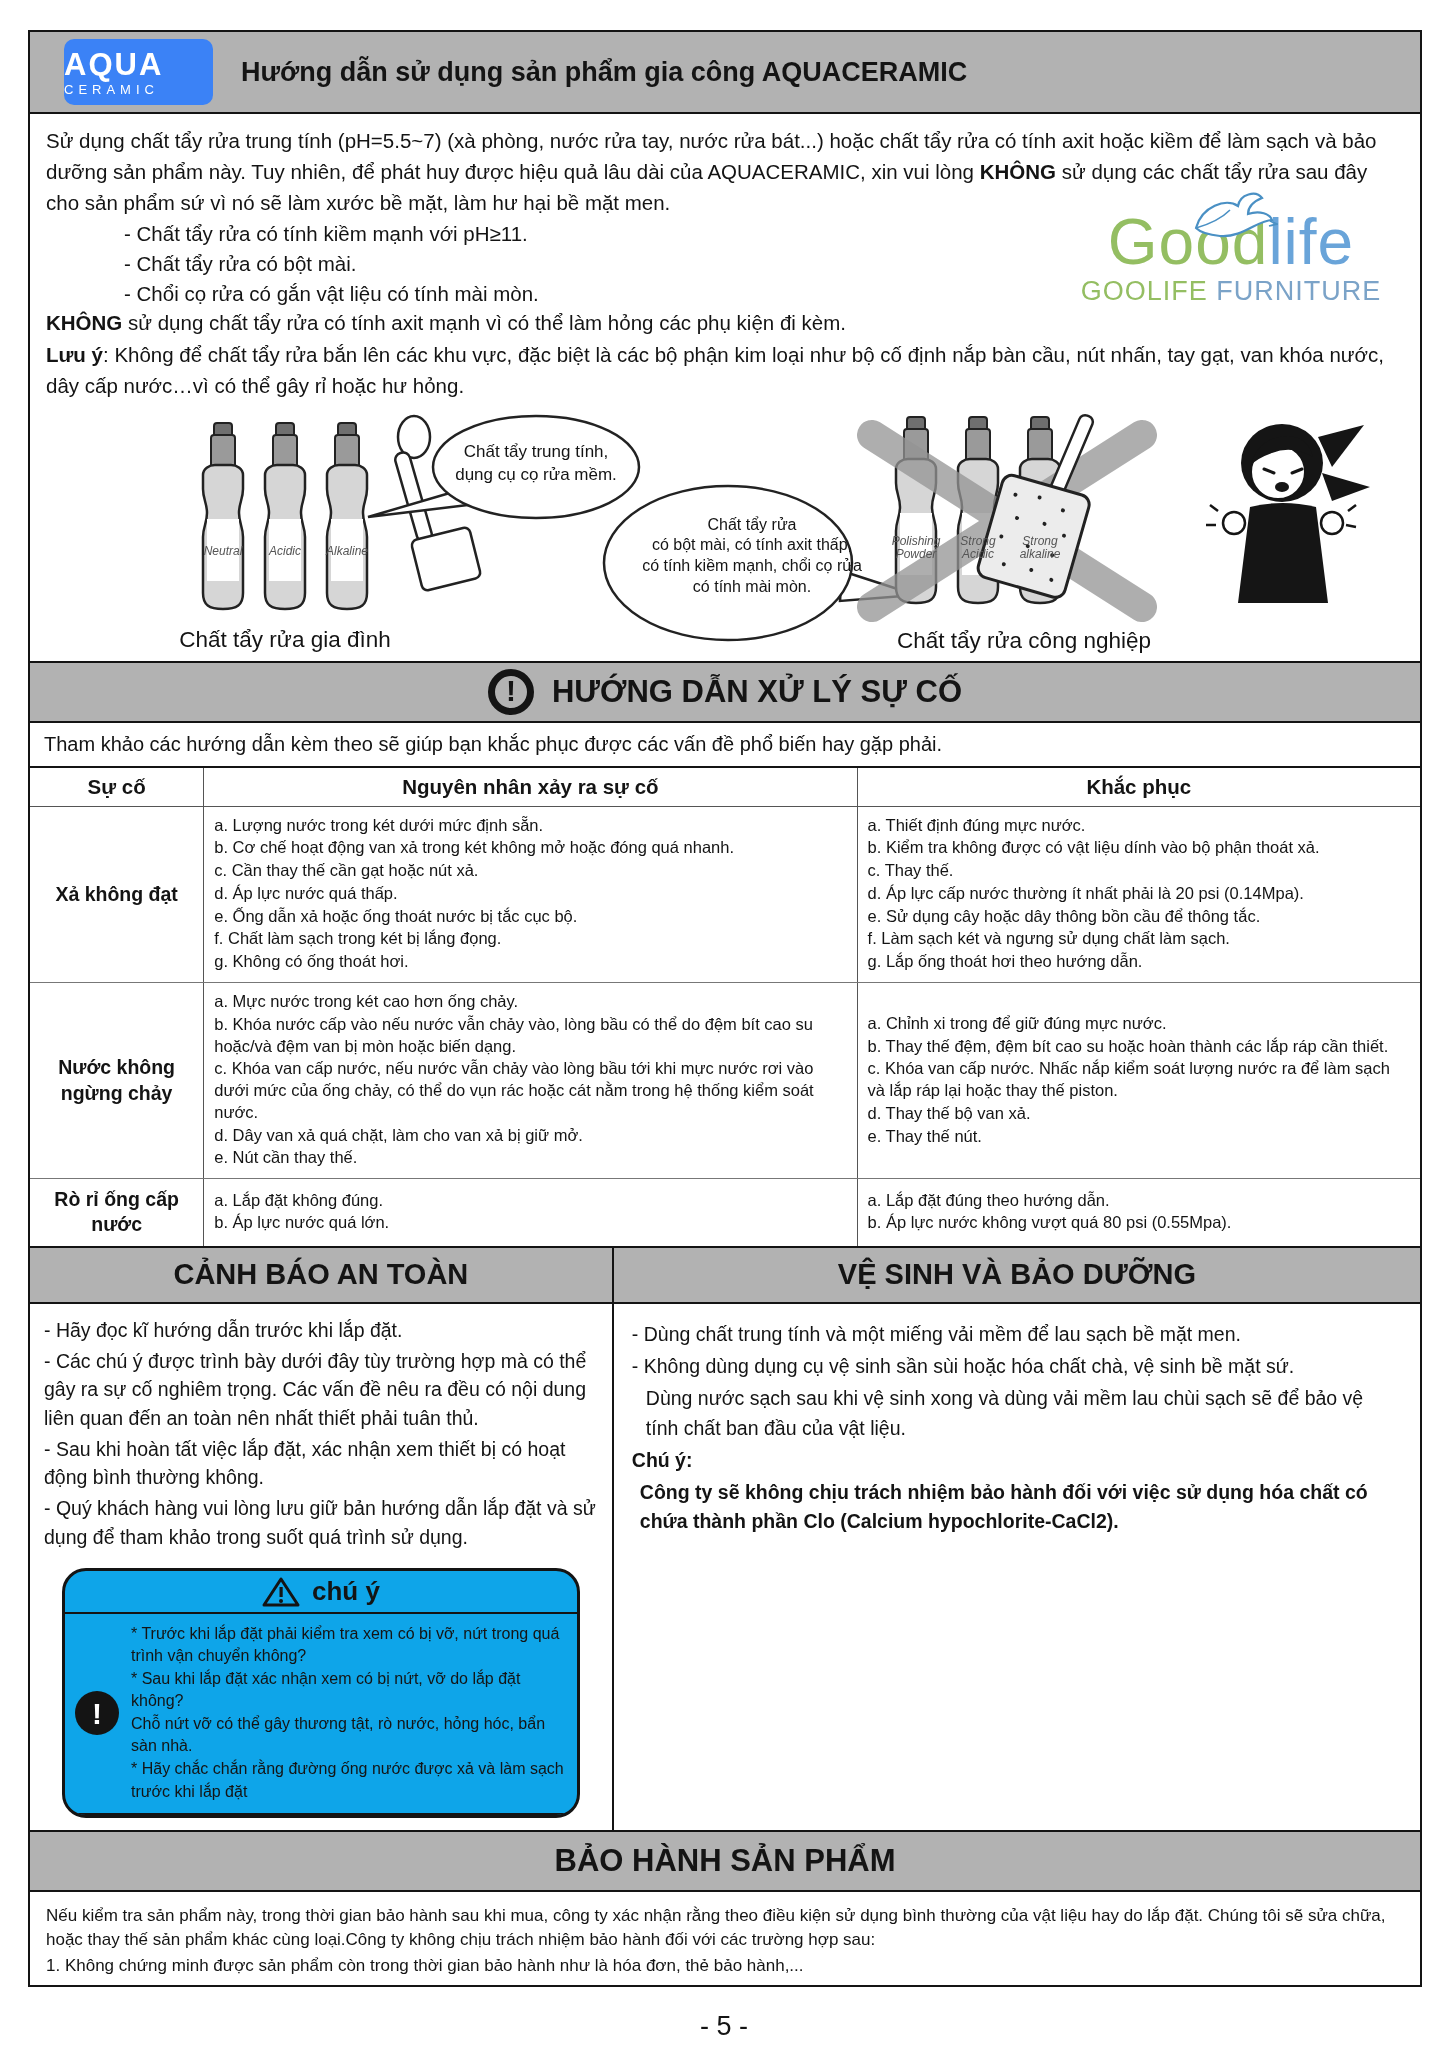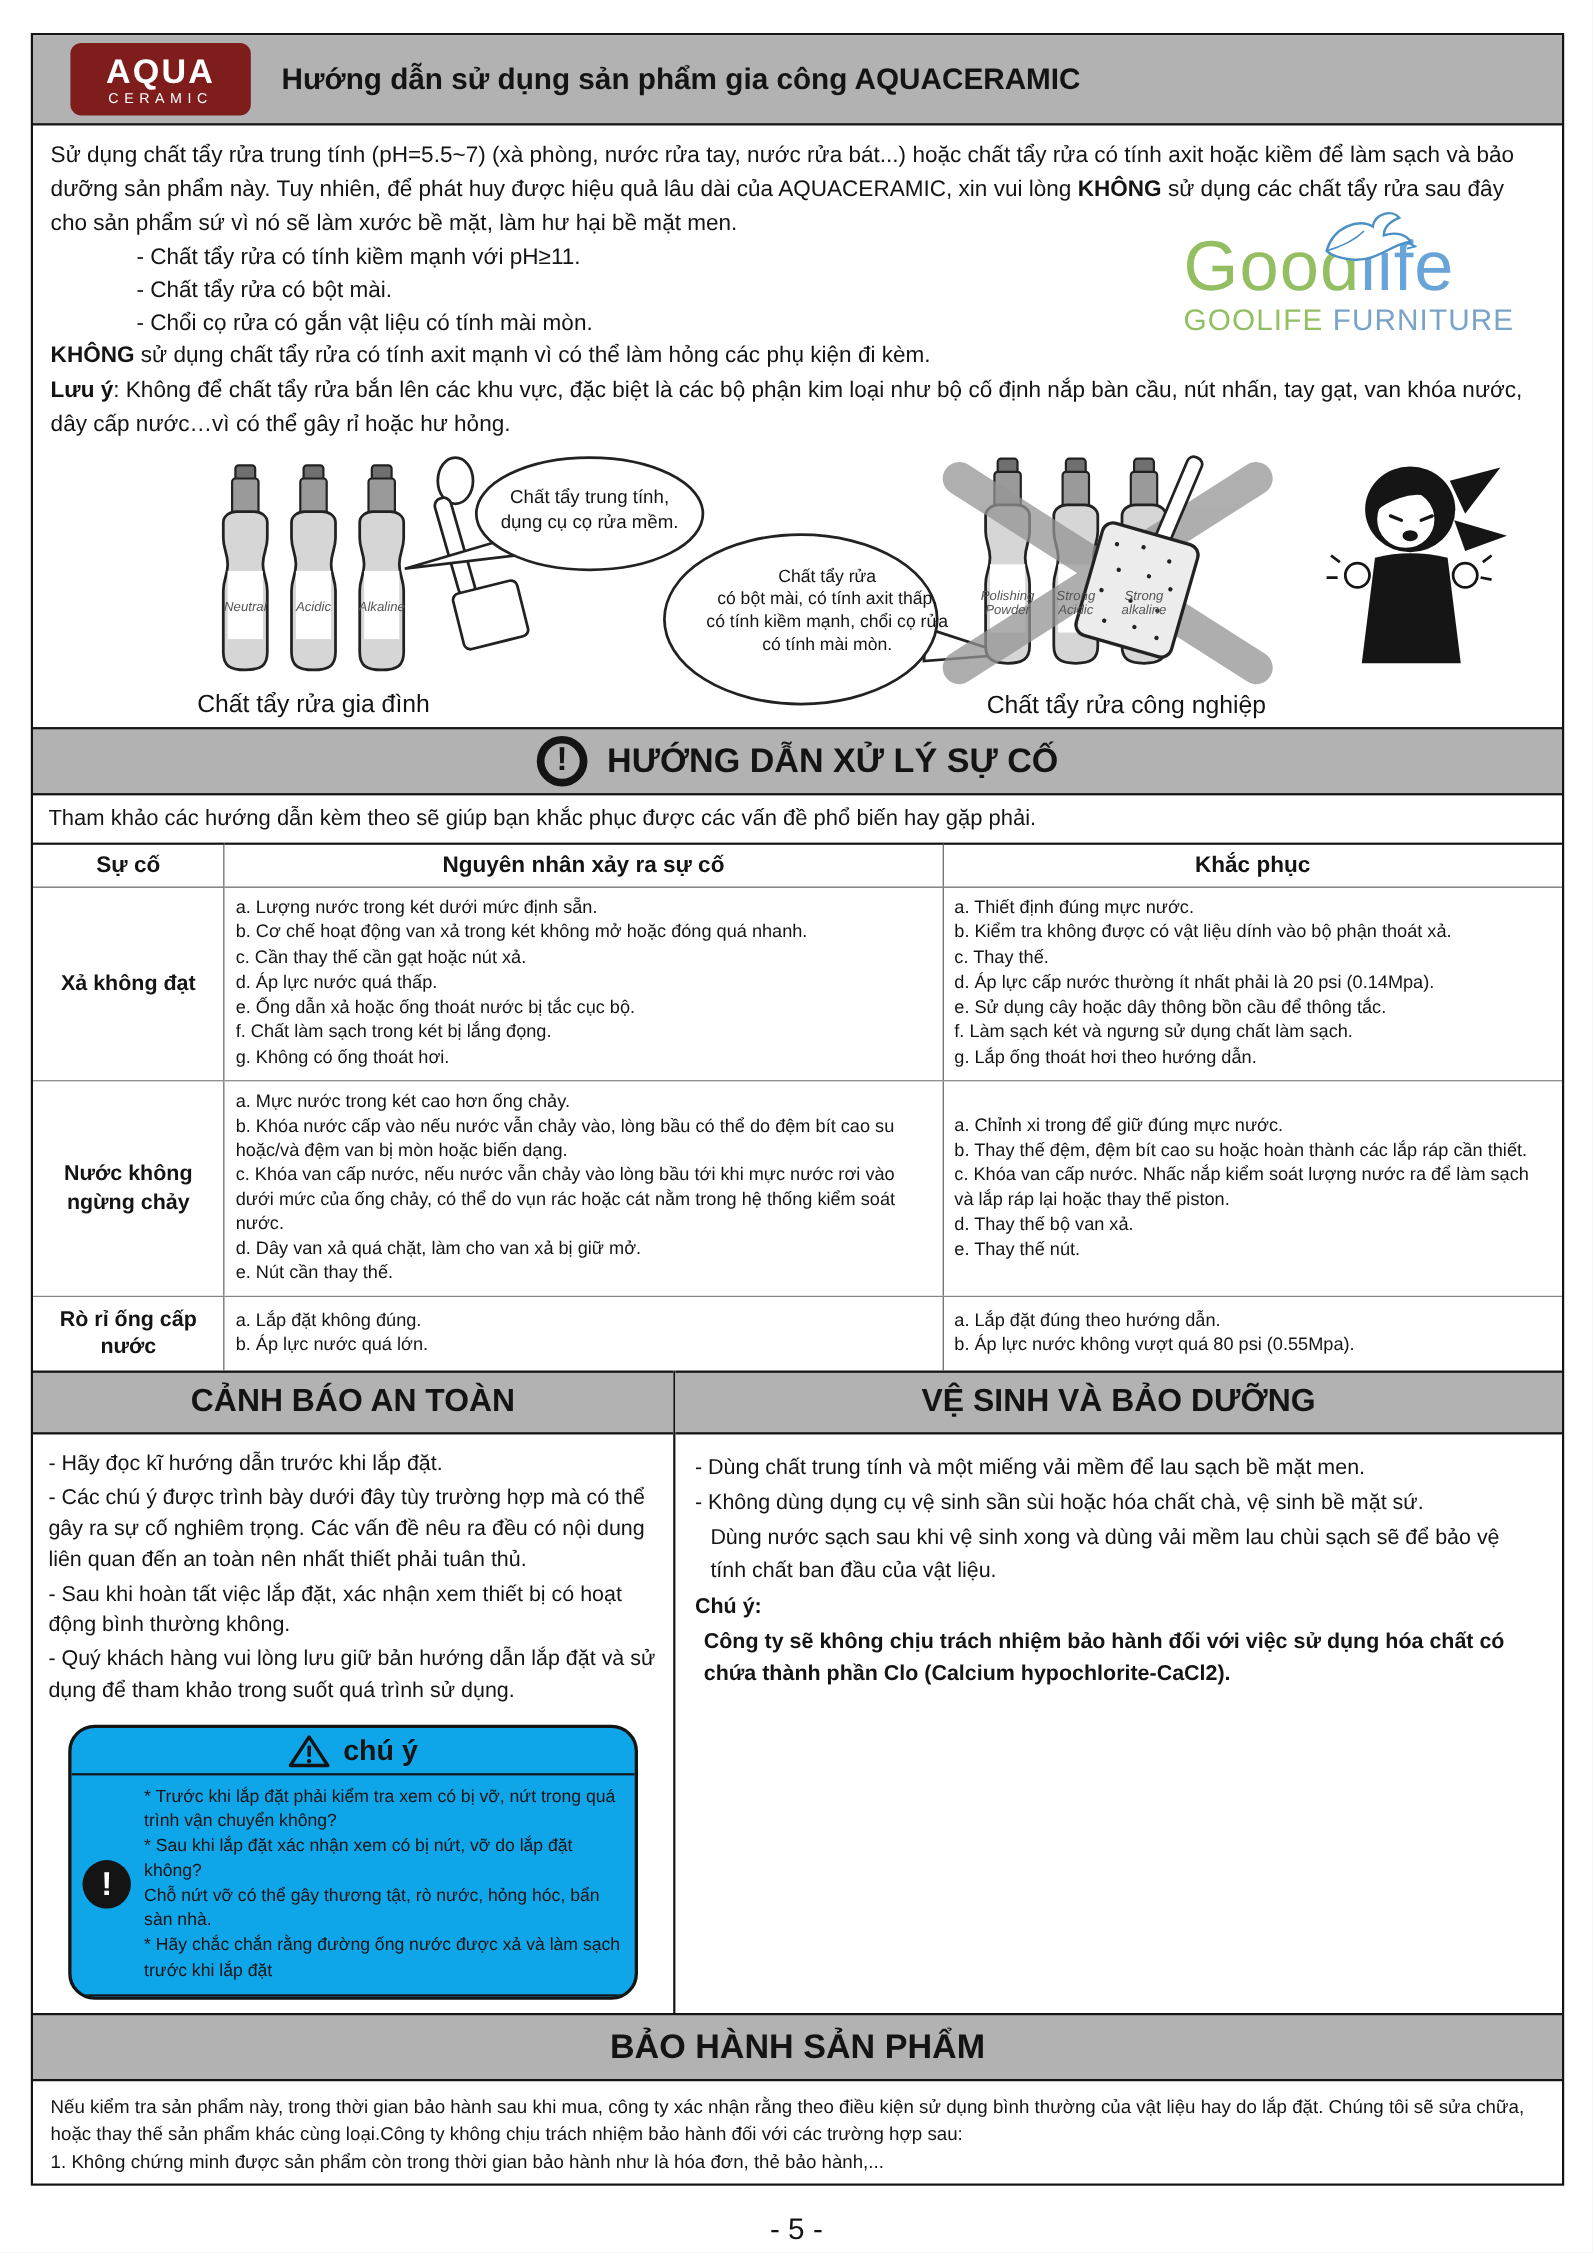--- a/index.html
+++ b/index.html
@@ -3,32 +3,32 @@
 <meta charset="utf-8">
 <style>
   * { margin: 0; padding: 0; box-sizing: border-box; }
   html,body { background: #e8e8e8; }
   body { font-family: "Liberation Sans", "DejaVu Sans", sans-serif; color: #141414; }
   .page { position: relative; width: 1448px; height: 2048px; background: #fff; margin: 0 auto; overflow: hidden; }
   .frame { position: absolute; left: 28px; right: 26px; top: 30px; border: 2.5px solid #141414; background: #fff; display: flex; flex-direction: column; }
 
   
   .topbar { height: 82px; background: #b2b2b2; border-bottom: 2.5px solid #141414; display: flex; align-items: center; padding-left: 34px; gap: 28px; }
-  .logo-badge { background: #7f1d1d; color: #fff; border-radius: 10px; width: 164px; height: 66px; display: flex; flex-direction: column; align-items: center; justify-content: center; line-height: 1; }
+  .logo-badge { background: #3b82f6; color: #fff; border-radius: 10px; width: 149px; height: 66px; display: flex; flex-direction: column; justify-content: center; line-height: 1; }
   .logo-l1 { font-size: 31px; font-weight: bold; letter-spacing: 2px; }
   .logo-l2 { font-size: 13px; letter-spacing: 5px; margin-top: 3px; }
   .page-title { font-size: 27px; font-weight: bold; }
 
   
   .intro { position: relative; padding: 12px 16px 2px 16px; }
   .body-text { font-size: 20.5px; line-height: 1.5; margin-bottom: 1px; }
   .bullets { margin-left: 78px; }
   .bullet { font-size: 20.5px; line-height: 1.45; }
   b { font-weight: bold; }
-  .brand { position: absolute; top: 96px; right: 14px; width: 330px; text-align: left; line-height: 1; pointer-events: none; }
+  .brand { position: absolute; top: 96px; right: 24px; width: 330px; text-align: center; line-height: 1; pointer-events: none; }
   .brand-word { font-size: 64px; letter-spacing: 1px; }
   .brand-word .g, .brand-sub .g { color: #94be62; }
   .brand-word .b { color: #69a4d9; }
   .brand-sub { font-size: 27px; letter-spacing: 1px; margin-top: 4px; }
   .brand-sub .b2 { color: #7ba3c8; }
   .bird { position: absolute; top: -30px; right: 118px; }
 
   
   .illus { position: relative; height: 256px; overflow: hidden; }
   .illus svg.scene { position: absolute; left: 0; top: 0; }

